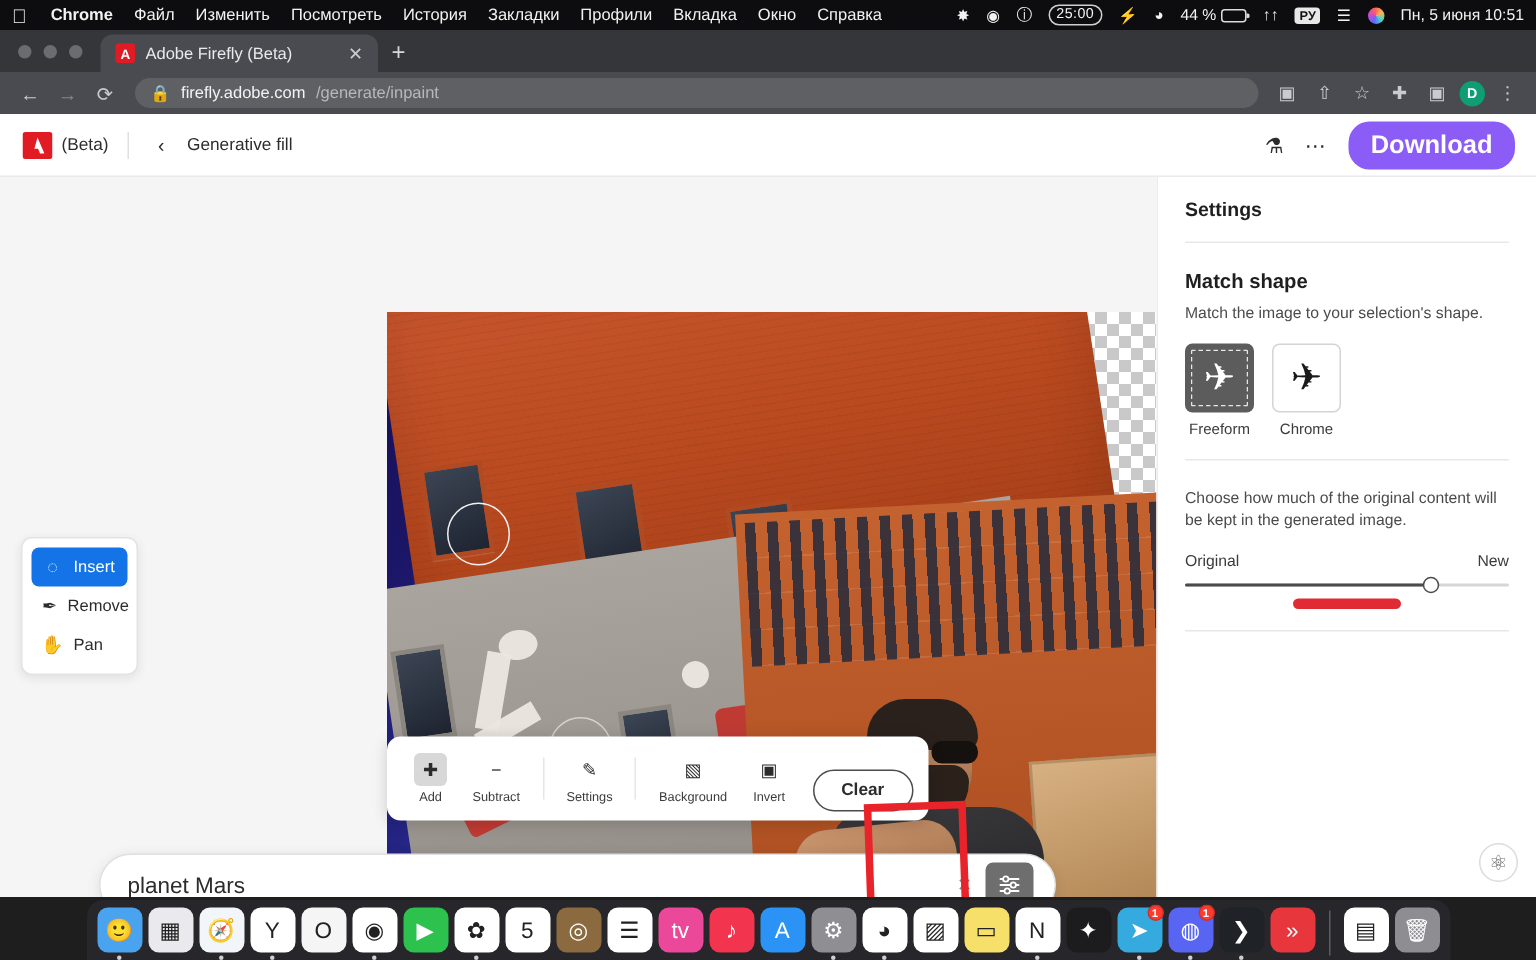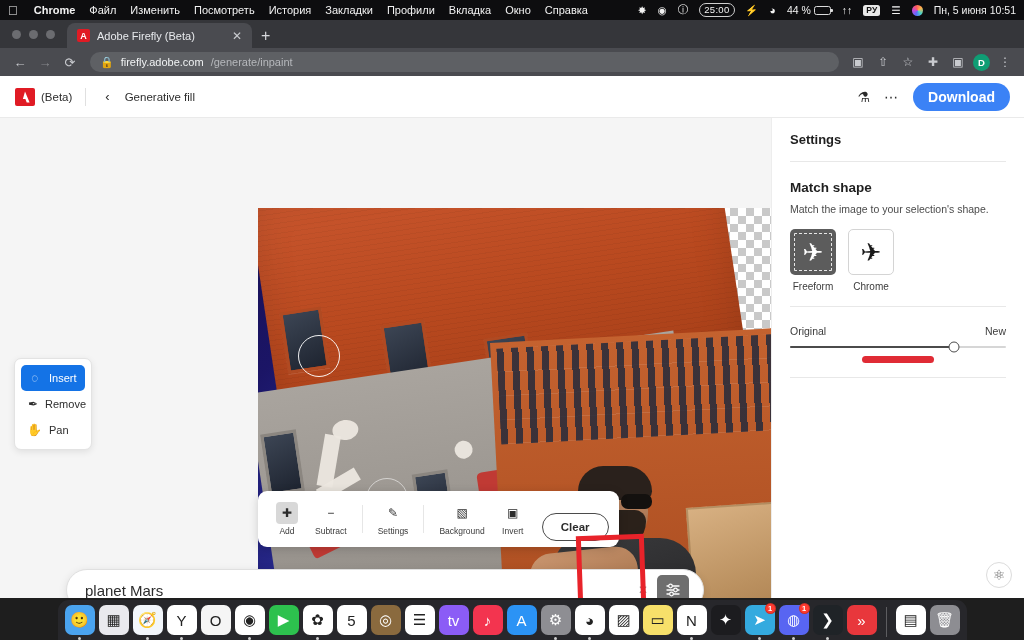--- a/index.html
+++ b/index.html
@@ -110,21 +110,21 @@
     width: 22px; height: 20px; display: flex; align-items: center; justify-content: center;
   }
   .beta-label { font-size: 11.5px; color: #2c2c2c; margin-left: 5px; }
   .hdr-sep { width: 1px; height: 18px; background: #e0e0e0; margin: 0 13px; }
   .hdr-back { font-size: 13px; color: #2c2c2c; padding: 0 6px; }
   .hdr-title { font-size: 11.5px; color: #2c2c2c; margin-left: 9px; }
   .hdr-right { margin-left: auto; display: flex; align-items: center; gap: 14px; }
   .flask-icon { font-size: 14px; color: #2c2c2c; }
   .dots-icon { font-size: 14px; color: #2c2c2c; letter-spacing: 1px; }
   .download-btn {
-    background: #3b82f6; color: #fff; font-size: 14px; font-weight: bold;
+    background: #8b5cf6; color: #fff; font-size: 17px; font-weight: bold;
     border-radius: 14px; padding: 6px 15px; border: none;
   }
 
   .app-body { position: relative; height: 480px; }
 
   
   .canvas-area {
     position: absolute; left: 0; top: 0; width: 771px; height: 480px;
     background: #f5f5f5; overflow: hidden;
   }
@@ -610,20 +610,21 @@
           <div class="shape-opt">
             <span class="shape-tile light">✈</span>
             <span class="shape-label">Chrome</span>
           </div>
         </div>
       </div>
 
       <div class="sp-rule"></div>
 
       <div>
+        <div class="sp-desc">Choose how much of the original content will be kept in the generated image.</div>
         <div class="slider-labels">
           <span>Original</span>
           <span>New</span>
         </div>
         <div class="slider-track">
           <span class="slider-fill" id="preserve-fill" style="width: 76%;"></span>
           <span class="slider-knob" id="preserve-knob" style="left: 76%;"></span>
         </div>
         <div class="redbar" style="width:72px"></div>
       </div>
@@ -677,21 +678,21 @@
       </div>
       <div class="dock-app">
         <div class="dock-ico" style="background: rgb(138, 106, 62); color: rgb(255, 255, 255);">◎</div>
         <span class="dock-dot hidden"></span>
       </div>
       <div class="dock-app">
         <div class="dock-ico" style="background: rgb(255, 255, 255); color: rgb(34, 34, 34);">☰</div>
         <span class="dock-dot hidden"></span>
       </div>
       <div class="dock-app">
-        <div class="dock-ico" style="background: #8b5cf6; color: rgb(255, 255, 255); text-align: center;">tv</div>
+        <div class="dock-ico" style="background: #ec4899; color: rgb(255, 255, 255); text-align: center;">tv</div>
         <span class="dock-dot hidden"></span>
       </div>
       <div class="dock-app">
         <div class="dock-ico" style="background: rgb(243, 52, 79); color: rgb(255, 255, 255);">♪</div>
         <span class="dock-dot hidden"></span>
       </div>
       <div class="dock-app">
         <div class="dock-ico" style="background: rgb(43, 147, 245); color: rgb(255, 255, 255);">A</div>
         <span class="dock-dot hidden"></span>
       </div>

